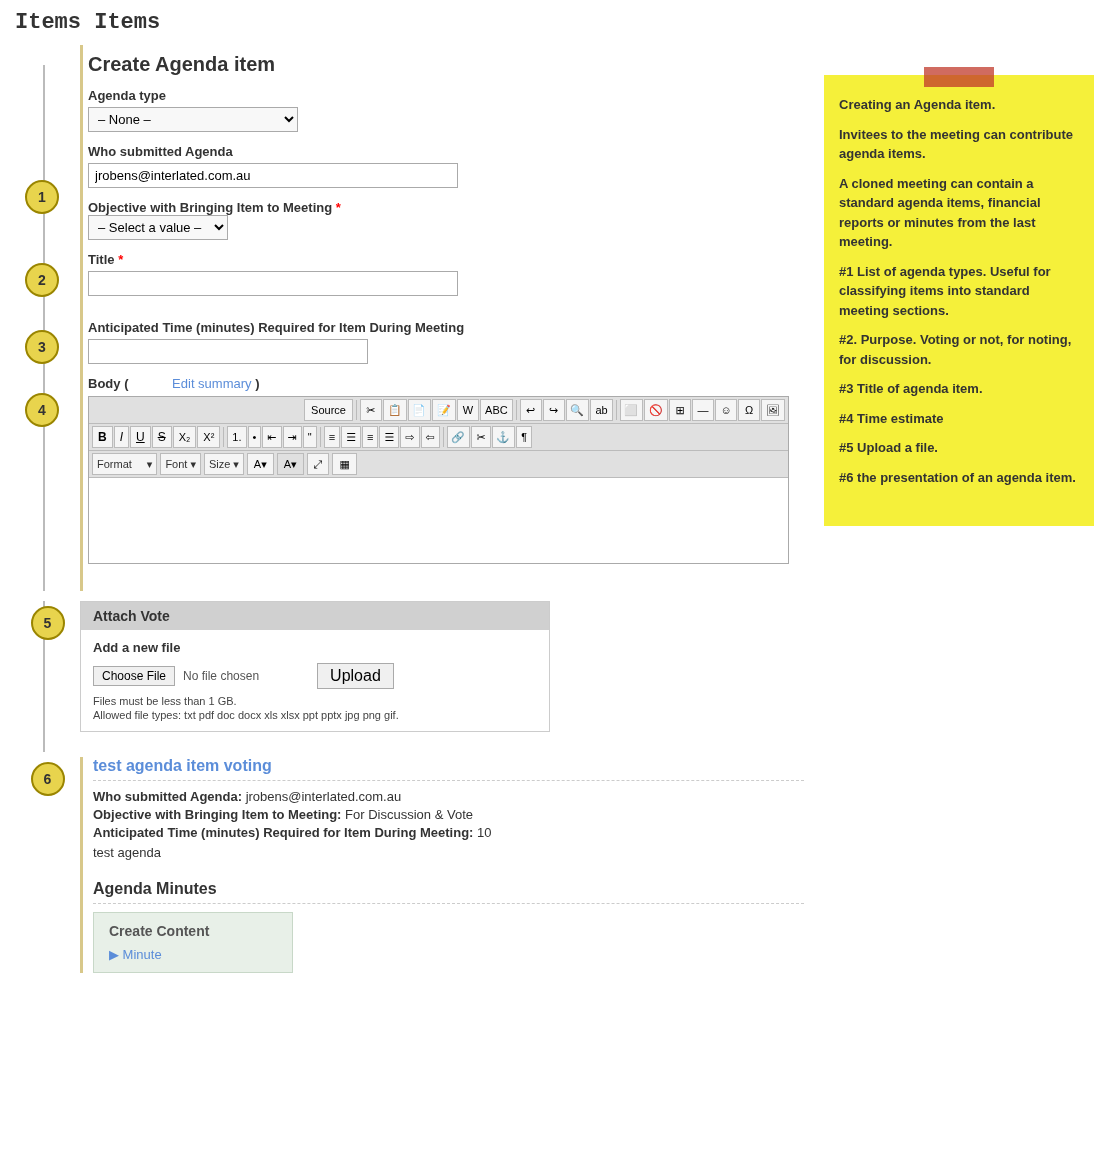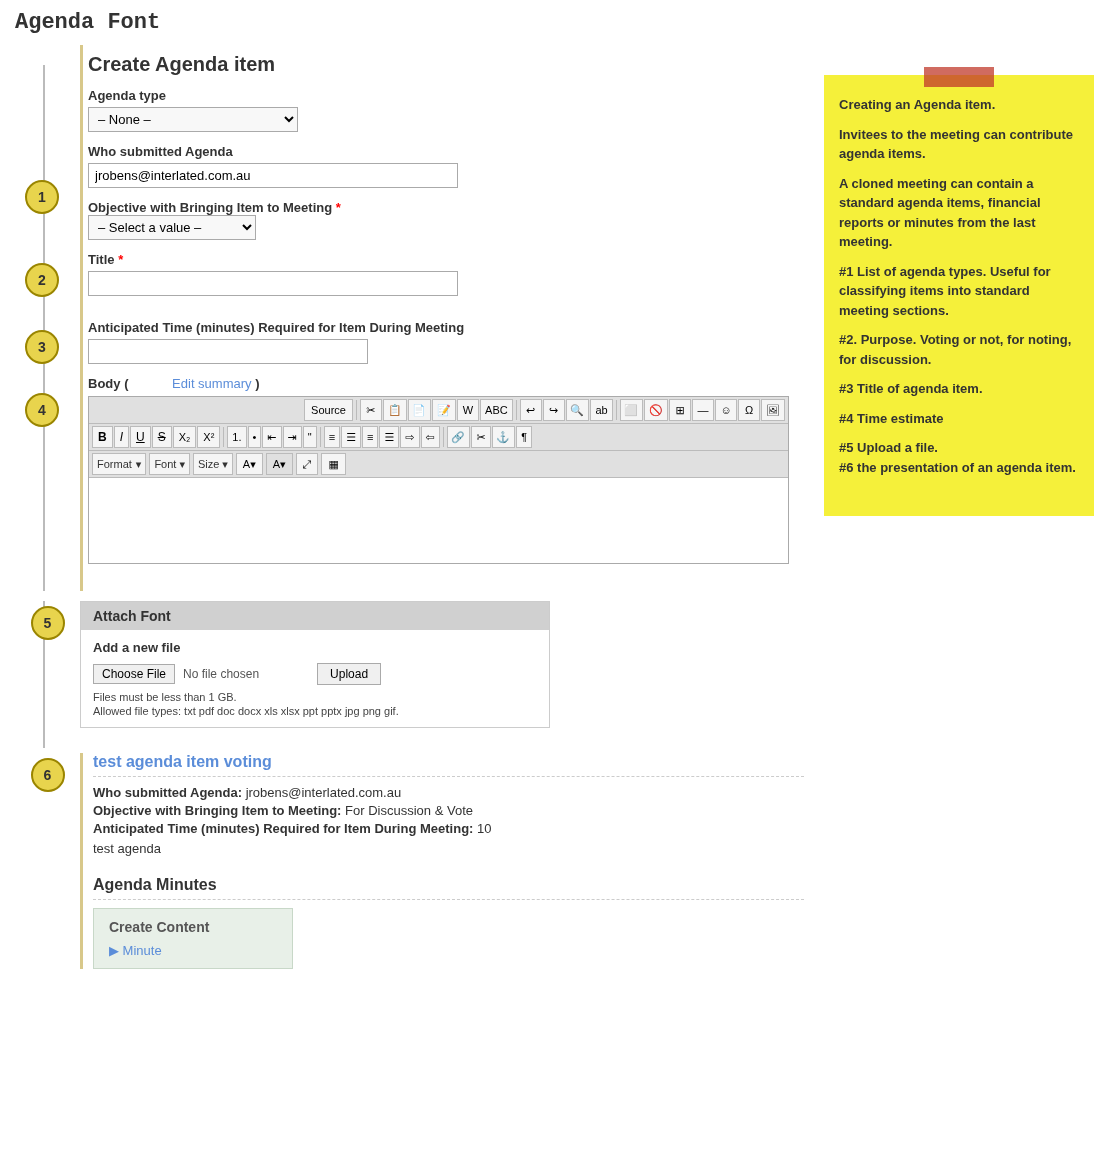--- a/index.html
+++ b/index.html
@@ -11,21 +11,21 @@
     
     .tb-btn {
       padding: 2px 4px; font-size: 11px; background: #f5f5f5;
       border: 1px solid #bbb; cursor: pointer; display: inline-flex; align-items: center;
       min-width: 22px; height: 22px; justify-content: center;
     }
   </style>
 </head>
 <body>
 
-<h1 class="page-title">Agenda Font</h1>
+<h1 class="page-title">Items Items</h1>
 
 <div style="display:flex; gap:20px; margin-top:5px;">
 
   <div style="flex:1; min-width:0;">
 
     <div style="display:flex; gap:0;">
 
       <div style="width:65px; flex-shrink:0; position:relative;">
 
         <div style="position:absolute; left:28px; top:20px; bottom:0; width:2px; background:#bbb; z-index:0;"></div>
@@ -60,21 +60,21 @@
         <div class="form-group" style="margin-top:10px;">
           <label style="font-size:13px;font-weight:bold;display:block;margin-bottom:4px;">Who submitted Agenda</label>
           <input type="text" style="width: 370px; padding: 4px 6px; border: 1px solid rgb(170, 170, 170); font-size: 13px;" value="jrobens@interlated.com.au">
         </div>
 
         <div class="form-group" style="margin-top:10px;">
           <label style="font-size:13px;font-weight:bold;display:block;">
             <span>Objective with Bringing Item to Meeting</span>
             <span style="color:red;"> *</span>
           </label>
-          <select style="width:168px;padding:3px 5px;border:1px solid #aaa;background:#f8f8f8;font-size:13px;">
+          <select style="width:140px;padding:3px 5px;border:1px solid #aaa;background:#f8f8f8;font-size:13px;">
             <option>– Select a value –</option>
           </select>
         </div>
 
         <div class="form-group" style="margin-top:10px;">
           <label style="font-size:13px;font-weight:bold;display:block;margin-bottom:4px;">
             <span>Title</span>
             <span style="color:red;"> *</span>
           </label>
           <input type="text" style="width: 370px; padding: 4px 6px; border: 1px solid rgb(170, 170, 170); font-size: 13px;">
@@ -140,21 +140,21 @@
               <button style="padding:2px 4px;font-size:11px;background:#f5f5f5;border:1px solid #bbb;cursor:pointer;height:22px;">⇨</button>
               <button style="padding:2px 4px;font-size:11px;background:#f5f5f5;border:1px solid #bbb;cursor:pointer;height:22px;">⇦</button>
               <div style="width:1px;background:#bbb;height:20px;margin:0 2px;"></div>
               <button style="padding:2px 4px;font-size:11px;background:#f5f5f5;border:1px solid #bbb;cursor:pointer;height:22px;">🔗</button>
               <button style="padding:2px 4px;font-size:11px;background:#f5f5f5;border:1px solid #bbb;cursor:pointer;height:22px;">✂</button>
               <button style="padding:2px 4px;font-size:11px;background:#f5f5f5;border:1px solid #bbb;cursor:pointer;height:22px;">⚓</button>
               <button style="padding:2px 4px;font-size:11px;background:#f5f5f5;border:1px solid #bbb;cursor:pointer;height:22px;">¶</button>
             </div>
 
             <div style="background:#e0e0e0;border-bottom:1px solid #bbb;padding:2px 3px;display:flex;align-items:center;gap:3px;">
-              <div style="display:inline-flex;align-items:center;padding:2px 4px;background:#f5f5f5;border:1px solid #bbb;cursor:pointer;height:22px;font-size:11px;gap:4px;">
+              <div style="display:inline-flex;align-items:center;padding:2px 4px;background:#f5f5f5;border:1px solid #bbb;cursor:pointer;height:22px;font-size:11px;gap:15px;">
                 <span>Format</span>
                 <span>▾</span>
               </div>
               <div style="display:inline-flex;align-items:center;padding:1px 4px;background:#f5f5f5;border:1px solid #bbb;cursor:pointer;height:22px;font-size:11px;gap:3px;">
                 <span>Font</span>
                 <span>▾</span>
               </div>
               <div style="display:inline-flex;align-items:center;padding:1px 4px;background:#f5f5f5;border:1px solid #bbb;cursor:pointer;height:22px;font-size:11px;gap:3px;">
                 <span>Size</span>
                 <span>▾</span>
@@ -173,27 +173,27 @@
 
     <div style="display:flex; margin-top:10px;">
       <div style="width:65px;flex-shrink:0;display:flex;align-items:flex-start;justify-content:center;padding-top:5px;position:relative;">
         <div style="position:absolute;left:28px;top:0;bottom:-20px;width:2px;background:#bbb;z-index:0;"></div>
         <div style="width:34px;height:34px;border-radius:50%;background:#e8d44d;border:2px solid #9a8500;display:flex;align-items:center;justify-content:center;font-weight:bold;font-size:14px;z-index:1;">
           <span>5</span>
         </div>
       </div>
       <div style="flex:1; max-width:470px;">
         <div style="border:1px solid #ccc;">
-          <div style="background:#d0d0d0;padding:6px 12px;font-size:14px;font-weight:bold;">Attach Font</div>
+          <div style="background:#d0d0d0;padding:6px 12px;font-size:14px;font-weight:bold;">Attach Vote</div>
           <div style="padding:10px 12px;">
             <h4 style="font-size:13px;font-weight:bold;margin-bottom:8px;">Add a new file</h4>
             <div style="display:flex;align-items:center;gap:8px;margin-bottom:6px;">
               <button style="padding:2px 8px;font-size:12px;border:1px solid #aaa;background:#f0f0f0;cursor:pointer;">Choose File</button>
               <span style="font-size:12px;color:#555;">No file chosen</span>
-              <button style="padding:3px 12px;font-size:12px;border:1px solid #aaa;background:#f0f0f0;cursor:pointer;margin-left:50px;">Upload</button>
+              <button style="padding:3px 12px;font-size:16px;border:1px solid #aaa;background:#f0f0f0;cursor:pointer;margin-left:50px;">Upload</button>
             </div>
             <div style="font-size:11px;color:#444;margin-top:3px;">Files must be less than 1 GB.</div>
             <div style="font-size:11px;color:#444;margin-top:2px;">Allowed file types: txt pdf doc docx xls xlsx ppt pptx jpg png gif.</div>
           </div>
         </div>
       </div>
     </div>
 
     <div style="display:flex; margin-top:25px;">
       <div style="width:65px;flex-shrink:0;display:flex;align-items:flex-start;justify-content:center;padding-top:5px;position:relative;">
@@ -238,17 +238,17 @@
 
   <div style="width:270px;min-height:400px;background:#f5f03a;padding:20px 15px 15px;font-size:13px;font-weight:bold;color:#333;position:relative;flex-shrink:0;line-height:1.5;align-self:flex-start;margin-top:30px;">
     <div style="position:absolute;top:-8px;left:50%;transform:translateX(-50%);width:70px;height:20px;background:#c0392b;opacity:0.75;"></div>
     <p style="margin-bottom:10px;">Creating an Agenda item.</p>
     <p style="margin-bottom:10px;">Invitees to the meeting can contribute agenda items.</p>
     <p style="margin-bottom:10px;">A cloned meeting can contain a standard agenda items, financial reports  or minutes from the last meeting.</p>
     <p style="margin-bottom:10px;">#1 List of agenda types. Useful for classifying items into standard meeting sections.</p>
     <p style="margin-bottom:10px;">#2. Purpose. Voting or not, for noting, for discussion.</p>
     <p style="margin-bottom:10px;">#3 Title of agenda item.</p>
     <p style="margin-bottom:10px;">#4 Time estimate</p>
-    <p style="">#5 Upload a file.</p>
+    <p style="margin-bottom:10px;">#5 Upload a file.</p>
     <p style="margin-bottom:24px;">#6 the presentation of an agenda item.</p>
   </div>
 
 </div>
 
 </body></html>

